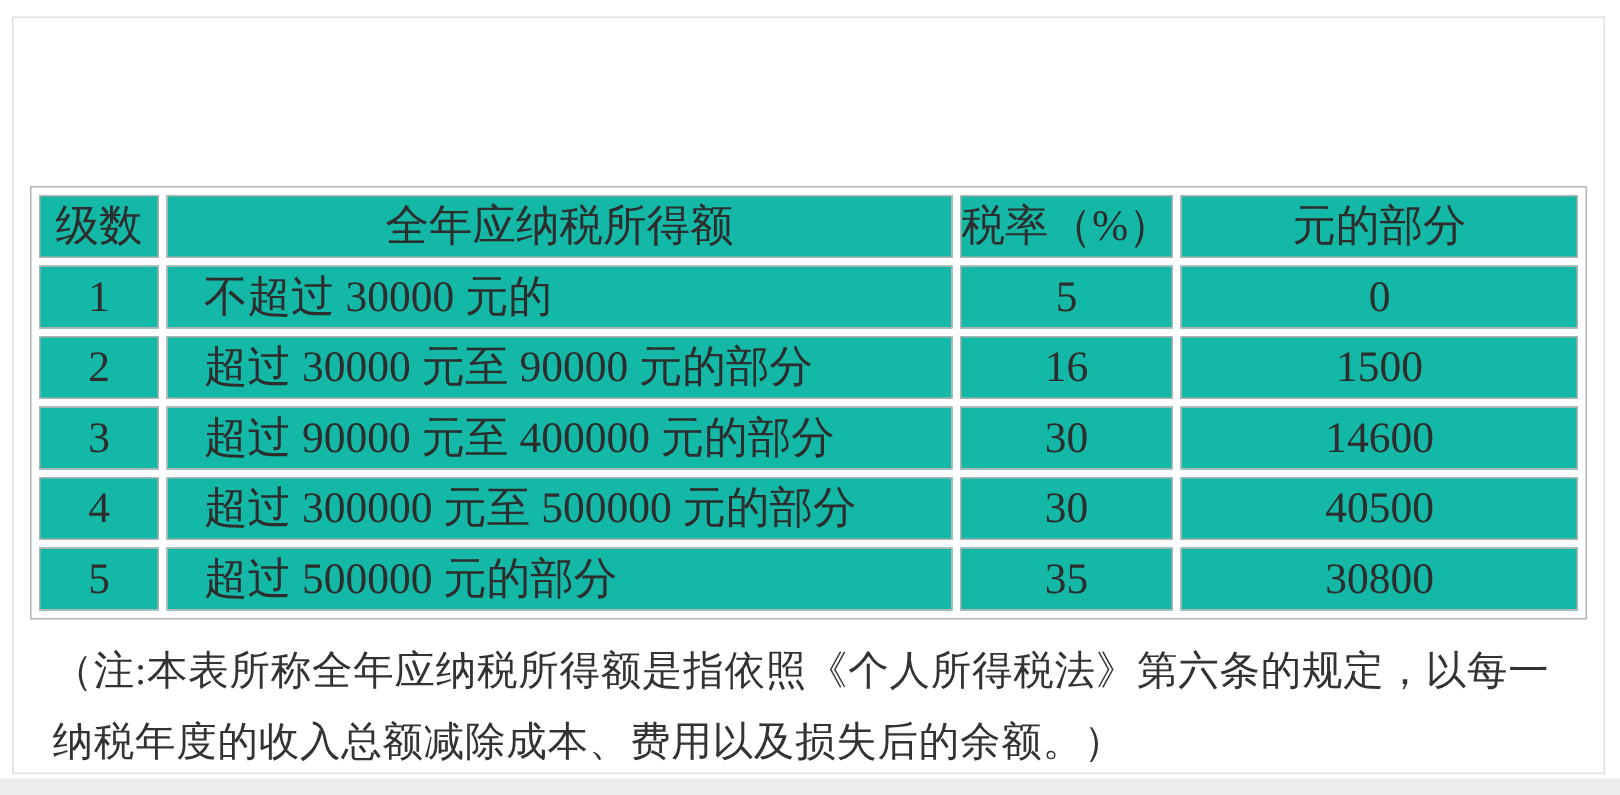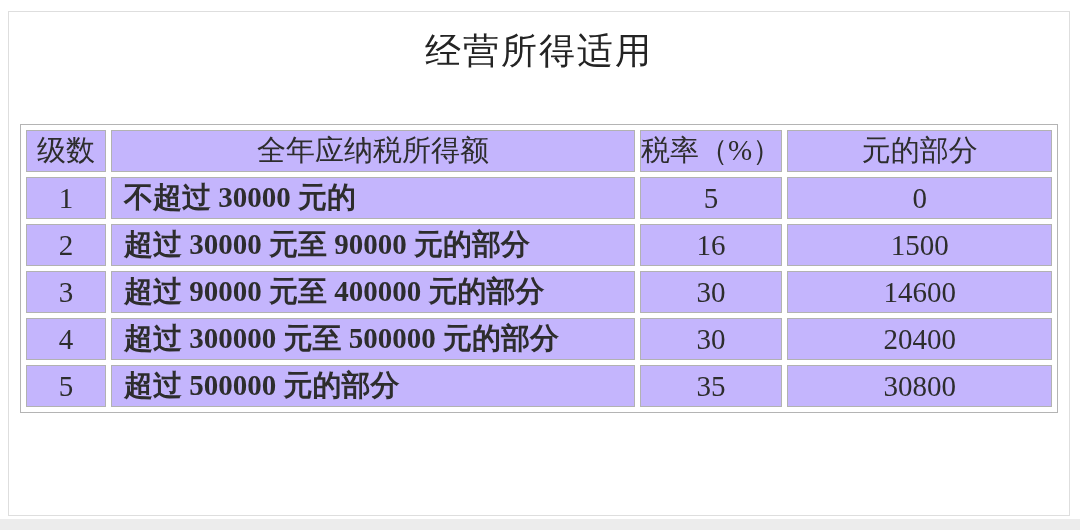--- a/index.html
+++ b/index.html
@@ -44,28 +44,27 @@
   }
   table.tax-table th,
   table.tax-table td {
     border: 1px solid #b2b2b2;
     height: 37px;
     font-size: 29px;
     font-weight: normal;
     color: #2d2d2d;
     text-align: center;
     padding: 0;
-    background: #c4b5fd;
+    background: #14b8a6;
     overflow: hidden;
     white-space: nowrap;
   }
   table.tax-table td.desc {
     text-align: left;
-    padding-left: 12px;
-    font-weight: bold;
+    padding-left: 24px;
   }
   .note {
     position: absolute;
     left: 26px;
     top: 412px;
     width: 1016px;
     font-size: 27px;
     line-height: 47px;
     letter-spacing: 0.5px;
     color: #333333;
@@ -77,21 +76,20 @@
     width: 1080px;
     height: 11px;
     background: #ececec;
   }
 </style>
 </head>
 <body>
 
 <div class="card">
 
-  <div class="title">经营所得适用</div>
 
   <table class="tax-table">
     <colgroup>
       <col style="width:80px">
       <col style="width:524px">
       <col style="width:136px">
       <col style="width:265px">
     </colgroup>
     <thead>
       <tr>
@@ -117,27 +115,28 @@
       <tr>
         <td>3</td>
         <td class="desc">超过 90000 元至 400000 元的部分</td>
         <td>30</td>
         <td>14600</td>
       </tr>
       <tr>
         <td>4</td>
         <td class="desc">超过 300000 元至 500000 元的部分</td>
         <td>30</td>
-        <td>20400</td>
+        <td>40500</td>
       </tr>
       <tr>
         <td>5</td>
         <td class="desc">超过 500000 元的部分</td>
         <td>35</td>
         <td>30800</td>
       </tr>
     </tbody>
   </table>
 
+  <div class="note">（注:本表所称全年应纳税所得额是指依照《个人所得税法》第六条的规定，以每一纳税年度的收入总额减除成本、费用以及损失后的余额。）</div>
 
 </div>
 
 <div class="bottom-strip"></div>
 
 </body></html>

